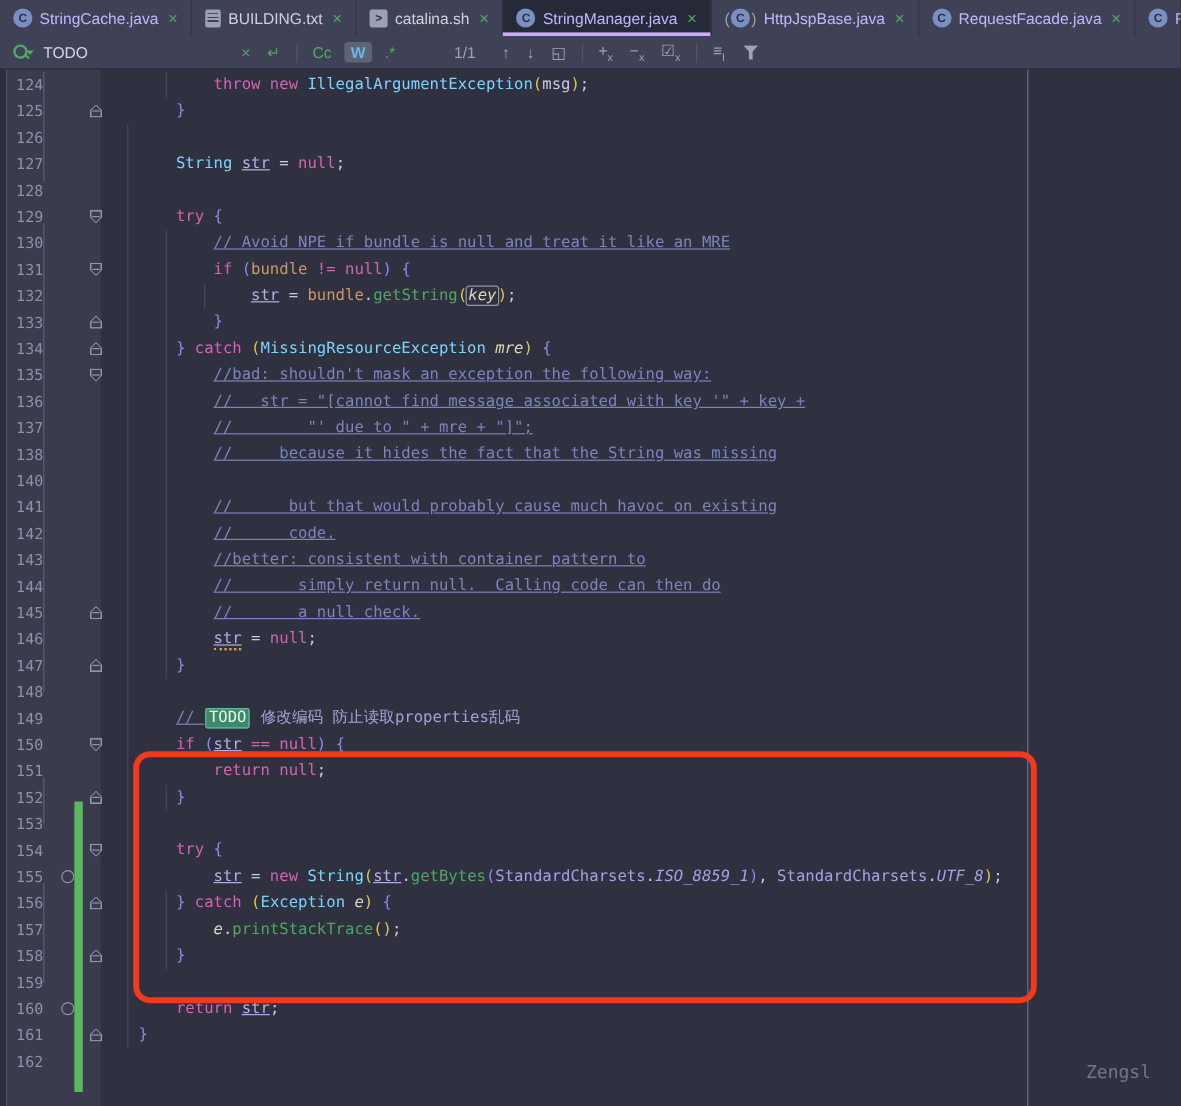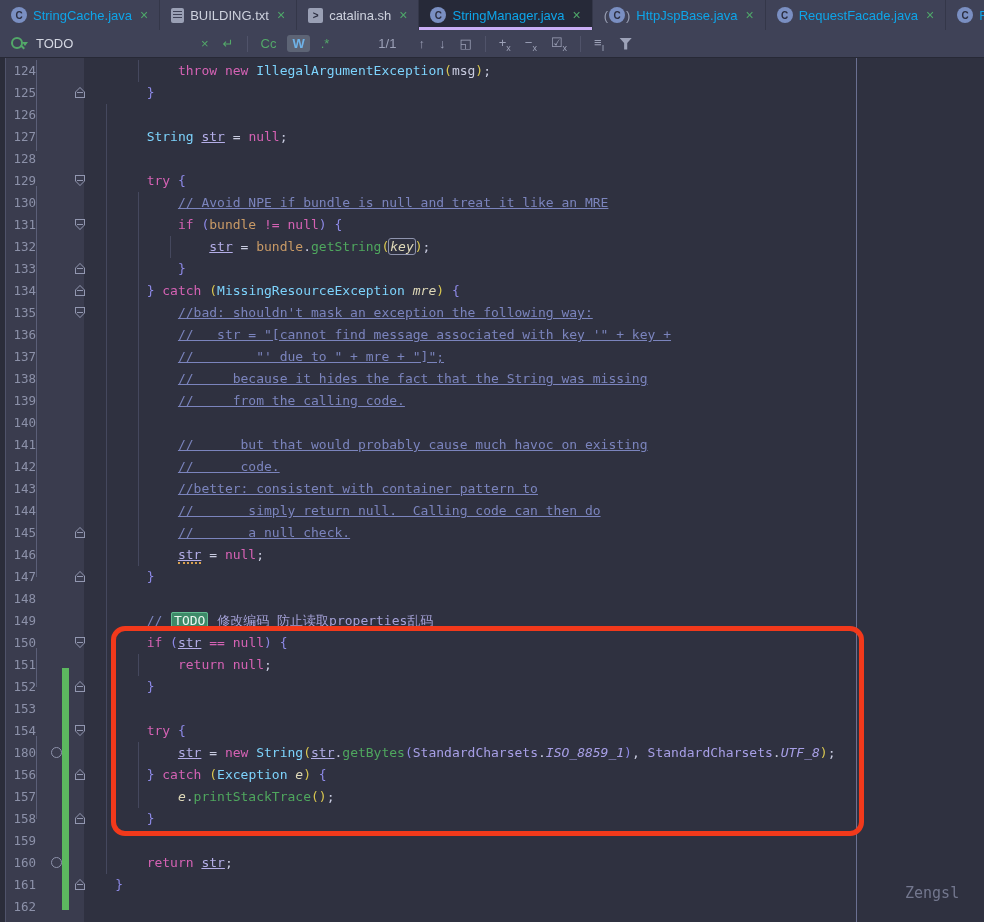--- a/index.html
+++ b/index.html
@@ -9,21 +9,21 @@
 
   
   #tabbar { position:absolute; left:0; top:0; width:984px; height:30px;
             background:#3f4257; display:flex; overflow:hidden; }
   .tab { display:flex; align-items:center; gap:6px; padding:0 11px; height:30px;
          border-right:1px solid #343749; font-size:13px; color:#ced2de; white-space:nowrap;
          position:relative; flex:0 0 auto; cursor:default; }
   .tab.active { background:#262938; }
   .tab.active::after { content:""; position:absolute; left:0; right:0; bottom:0;
                        height:3px; background:#c9aef5; }
-  .tab .lbl.java { color:#0ea5e9; }
+  .tab .lbl.java { color:#c4b5fd; }
   .tab .close { color:#4fa86a; font-size:14px; line-height:1; margin-left:2px; }
   .cicon { width:16px; height:16px; border-radius:50%; background:#7a8fc2;
            color:#2c2f42; font-size:10px; font-weight:bold; display:flex;
            align-items:center; justify-content:center; position:relative; flex:0 0 auto; }
   .abswrap { display:flex; align-items:center; color:#9aa0b5; font-size:13px; gap:1px; }
   .ticon { width:13px; height:15px; border-radius:2px; background:#9aa0b5; position:relative; flex:0 0 auto; }
   .ticon::before { content:""; position:absolute; left:2px; right:2px; top:3px; height:9px;
            background:repeating-linear-gradient(#3f4257 0 1px, transparent 1px 3px); }
   .shicon { width:15px; height:15px; border-radius:2px; background:#9aa0b5; color:#2c2f42;
            font-size:10px; font-weight:bold; display:flex; align-items:center;
@@ -296,25 +296,20 @@
           <span class="lnum">137</span>
           <span class="mcol"></span>
           <span class="code"><span class="t-pl">            </span><span class="t-cmt">//        "' due to " + mre + "]";</span></span>
         </div>
         <div class="row">
           <span class="lnum">138</span>
           <span class="mcol"></span>
           <span class="code"><span class="t-pl">            </span><span class="t-cmt">//     because it hides the fact that the String was missing</span></span>
         </div>
         <div class="row">
-          <span class="lnum">139</span>
-          <span class="mcol"></span>
-          <span class="code"><span class="t-pl">            </span><span class="t-cmt">//     from the calling code.</span></span>
-        </div>
-        <div class="row">
           <span class="lnum">140</span>
           <span class="mcol"></span>
         </div>
         <div class="row">
           <span class="lnum">141</span>
           <span class="mcol"></span>
           <span class="code"><span class="t-pl">            </span><span class="t-cmt">//      but that would probably cause much havoc on existing</span></span>
         </div>
         <div class="row">
           <span class="lnum">142</span>
@@ -405,21 +400,21 @@
           <span class="mcol">
             <span class="fold d">
               <i></i>
               <b></b>
               <s></s>
             </span>
           </span>
           <span class="code"><span class="t-pl">        </span><span class="t-kw">try</span><span class="t-pl"> </span><span class="t-br">{</span></span>
         </div>
         <div class="row">
-          <span class="lnum">180</span>
+          <span class="lnum">155</span>
           <span class="mcol">
             <span class="gcirc"></span>
           </span>
           <span class="code"><span class="t-pl">            </span><span class="t-var">str</span><span class="t-pl"> = </span><span class="t-kw">new</span><span class="t-pl"> </span><span class="t-cls">String</span><span class="t-yl">(</span><span class="t-var">str</span><span class="t-pl">.</span><span class="t-mtd">getBytes</span><span class="t-br">(</span><span class="t-vio">StandardCharsets</span><span class="t-pl">.</span><span class="t-vioi">ISO_8859_1</span><span class="t-br">)</span><span class="t-pl">, </span><span class="t-vio">StandardCharsets</span><span class="t-pl">.</span><span class="t-vioi">UTF_8</span><span class="t-yl">)</span><span class="t-pl">;</span></span>
         </div>
         <div class="row">
           <span class="lnum">156</span>
           <span class="mcol">
             <span class="fold u">
               <i></i>

